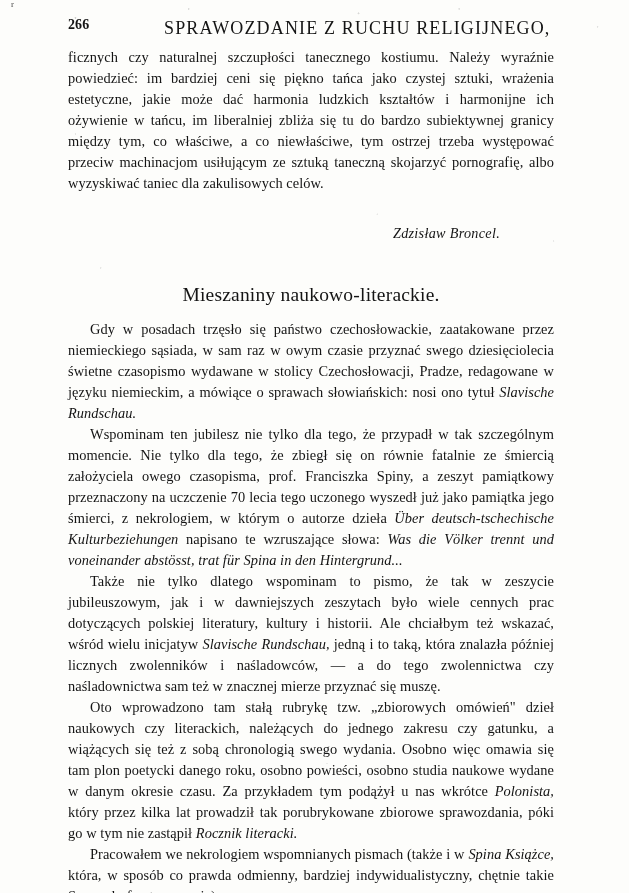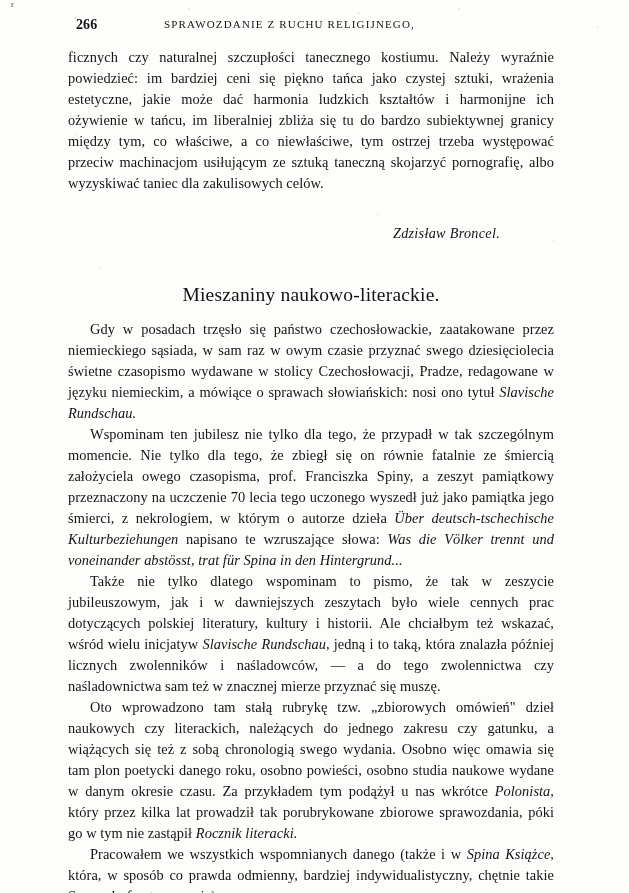--- a/index.html
+++ b/index.html
@@ -54,31 +54,31 @@
   
   .runhead {
     position: absolute;
     left: 68px;
     top: 17px;
     width: 486px;
     height: 18px;
   }
   .runhead .folio {
     position: absolute;
-    left: 8px;
+    left: 0;
     top: 0;
     font-size: 14px;
     font-weight: bold;
     letter-spacing: .1px;
   }
   .runhead .title {
     position: absolute;
     left: 96px;
     top: 1px;
-    font-size: 11px;
+    font-size: 18px;
     letter-spacing: 1.15px;
     white-space: nowrap;
   }
 
   
   .textblock {
     position: absolute;
     left: 68px;
     top: 47px;
     width: 486px;
@@ -133,16 +133,16 @@
     <p class="para">ficznych czy naturalnej szczupłości tanecznego kostiumu. Należy wyraźnie powiedzieć: im bardziej ceni się piękno tańca jako czystej sztuki, wrażenia estetyczne, jakie może dać harmonia ludzkich kształtów i harmonijne ich ożywienie w tańcu, im liberalniej zbliża się tu do bardzo subiektywnej granicy między tym, co właściwe, a co niewłaściwe, tym ostrzej trzeba występować przeciw machinacjom usiłującym ze sztuką taneczną skojarzyć pornografię, albo wyzyskiwać taniec dla zakulisowych celów.</p>
 
     <p class="sig">Zdzisław Broncel.</p>
 
     <h2 class="section-heading">Mieszaniny naukowo-literackie.</h2>
 
     <p class="para indent"><span>Gdy w posadach trzęsło się państwo czechosłowackie, zaatakowane przez niemieckiego sąsiada, w sam raz w owym czasie przyznać swego dziesięciolecia świetne czasopismo wydawane w stolicy Czechosłowacji, Pradze, redagowane w języku niemieckim, a mówiące o sprawach słowiańskich: nosi ono tytuł </span><span class="ital">Slavische Rundschau.</span></p>
     <p class="para indent"><span>Wspominam ten jubilesz nie tylko dla tego, że przypadł w tak szczególnym momencie. Nie tylko dla tego, że zbiegł się on równie fatalnie ze śmiercią założyciela owego czasopisma, prof. Franciszka Spiny, a zeszyt pamiątkowy przeznaczony na uczczenie 70 lecia tego uczonego wyszedł już jako pamiątka jego śmierci, z nekrologiem, w którym o autorze dzieła </span><span class="ital">Über deutsch-tschechische Kulturbeziehungen</span><span> napisano te wzruszające słowa: </span><span class="ital">Was die Völker trennt und voneinander abstösst, trat für Spina in den Hintergrund...</span></p>
     <p class="para indent"><span>Także nie tylko dlatego wspominam to pismo, że tak w zeszycie jubileuszowym, jak i w dawniejszych zeszytach było wiele cennych prac dotyczących polskiej literatury, kultury i historii. Ale chciałbym też wskazać, wśród wielu inicjatyw </span><span class="ital">Slavische Rundschau,</span><span> jedną i to taką, która znalazła później licznych zwolenników i naśladowców, — a do tego zwolennictwa czy naśladownictwa sam też w znacznej mierze przyznać się muszę.</span></p>
     <p class="para indent"><span>Oto wprowadzono tam stałą rubrykę tzw. „zbiorowych omówień" dzieł naukowych czy literackich, należących do jednego zakresu czy gatunku, a wiążących się też z sobą chronologią swego wydania. Osobno więc omawia się tam plon poetycki danego roku, osobno powieści, osobno studia naukowe wydane w danym okresie czasu. Za przykładem tym podążył u nas wkrótce </span><span class="ital">Polonista,</span><span> który przez kilka lat prowadził tak porubrykowane zbiorowe sprawozdania, póki go w tym nie zastąpił </span><span class="ital">Rocznik literacki.</span></p>
-    <p class="para indent"><span>Pracowałem we wszystkich wspomnianych danego (także i w </span><span class="ital">Spina Książce,</span><span> która, w sposób co prawda odmienny, bardziej indywidualistyczny, chętnie takie Sammelreferaty uprawia);</span></p>
+    <p class="para indent"><span>Pracowałem we nekrologiem wspomnianych pismach (także i w </span><span class="ital">Spina Książce,</span><span> która, w sposób co prawda odmienny, bardziej indywidualistyczny, chętnie takie Sammelreferaty uprawia);</span></p>
 
   </div>
 </div>
 
 </body></html>

